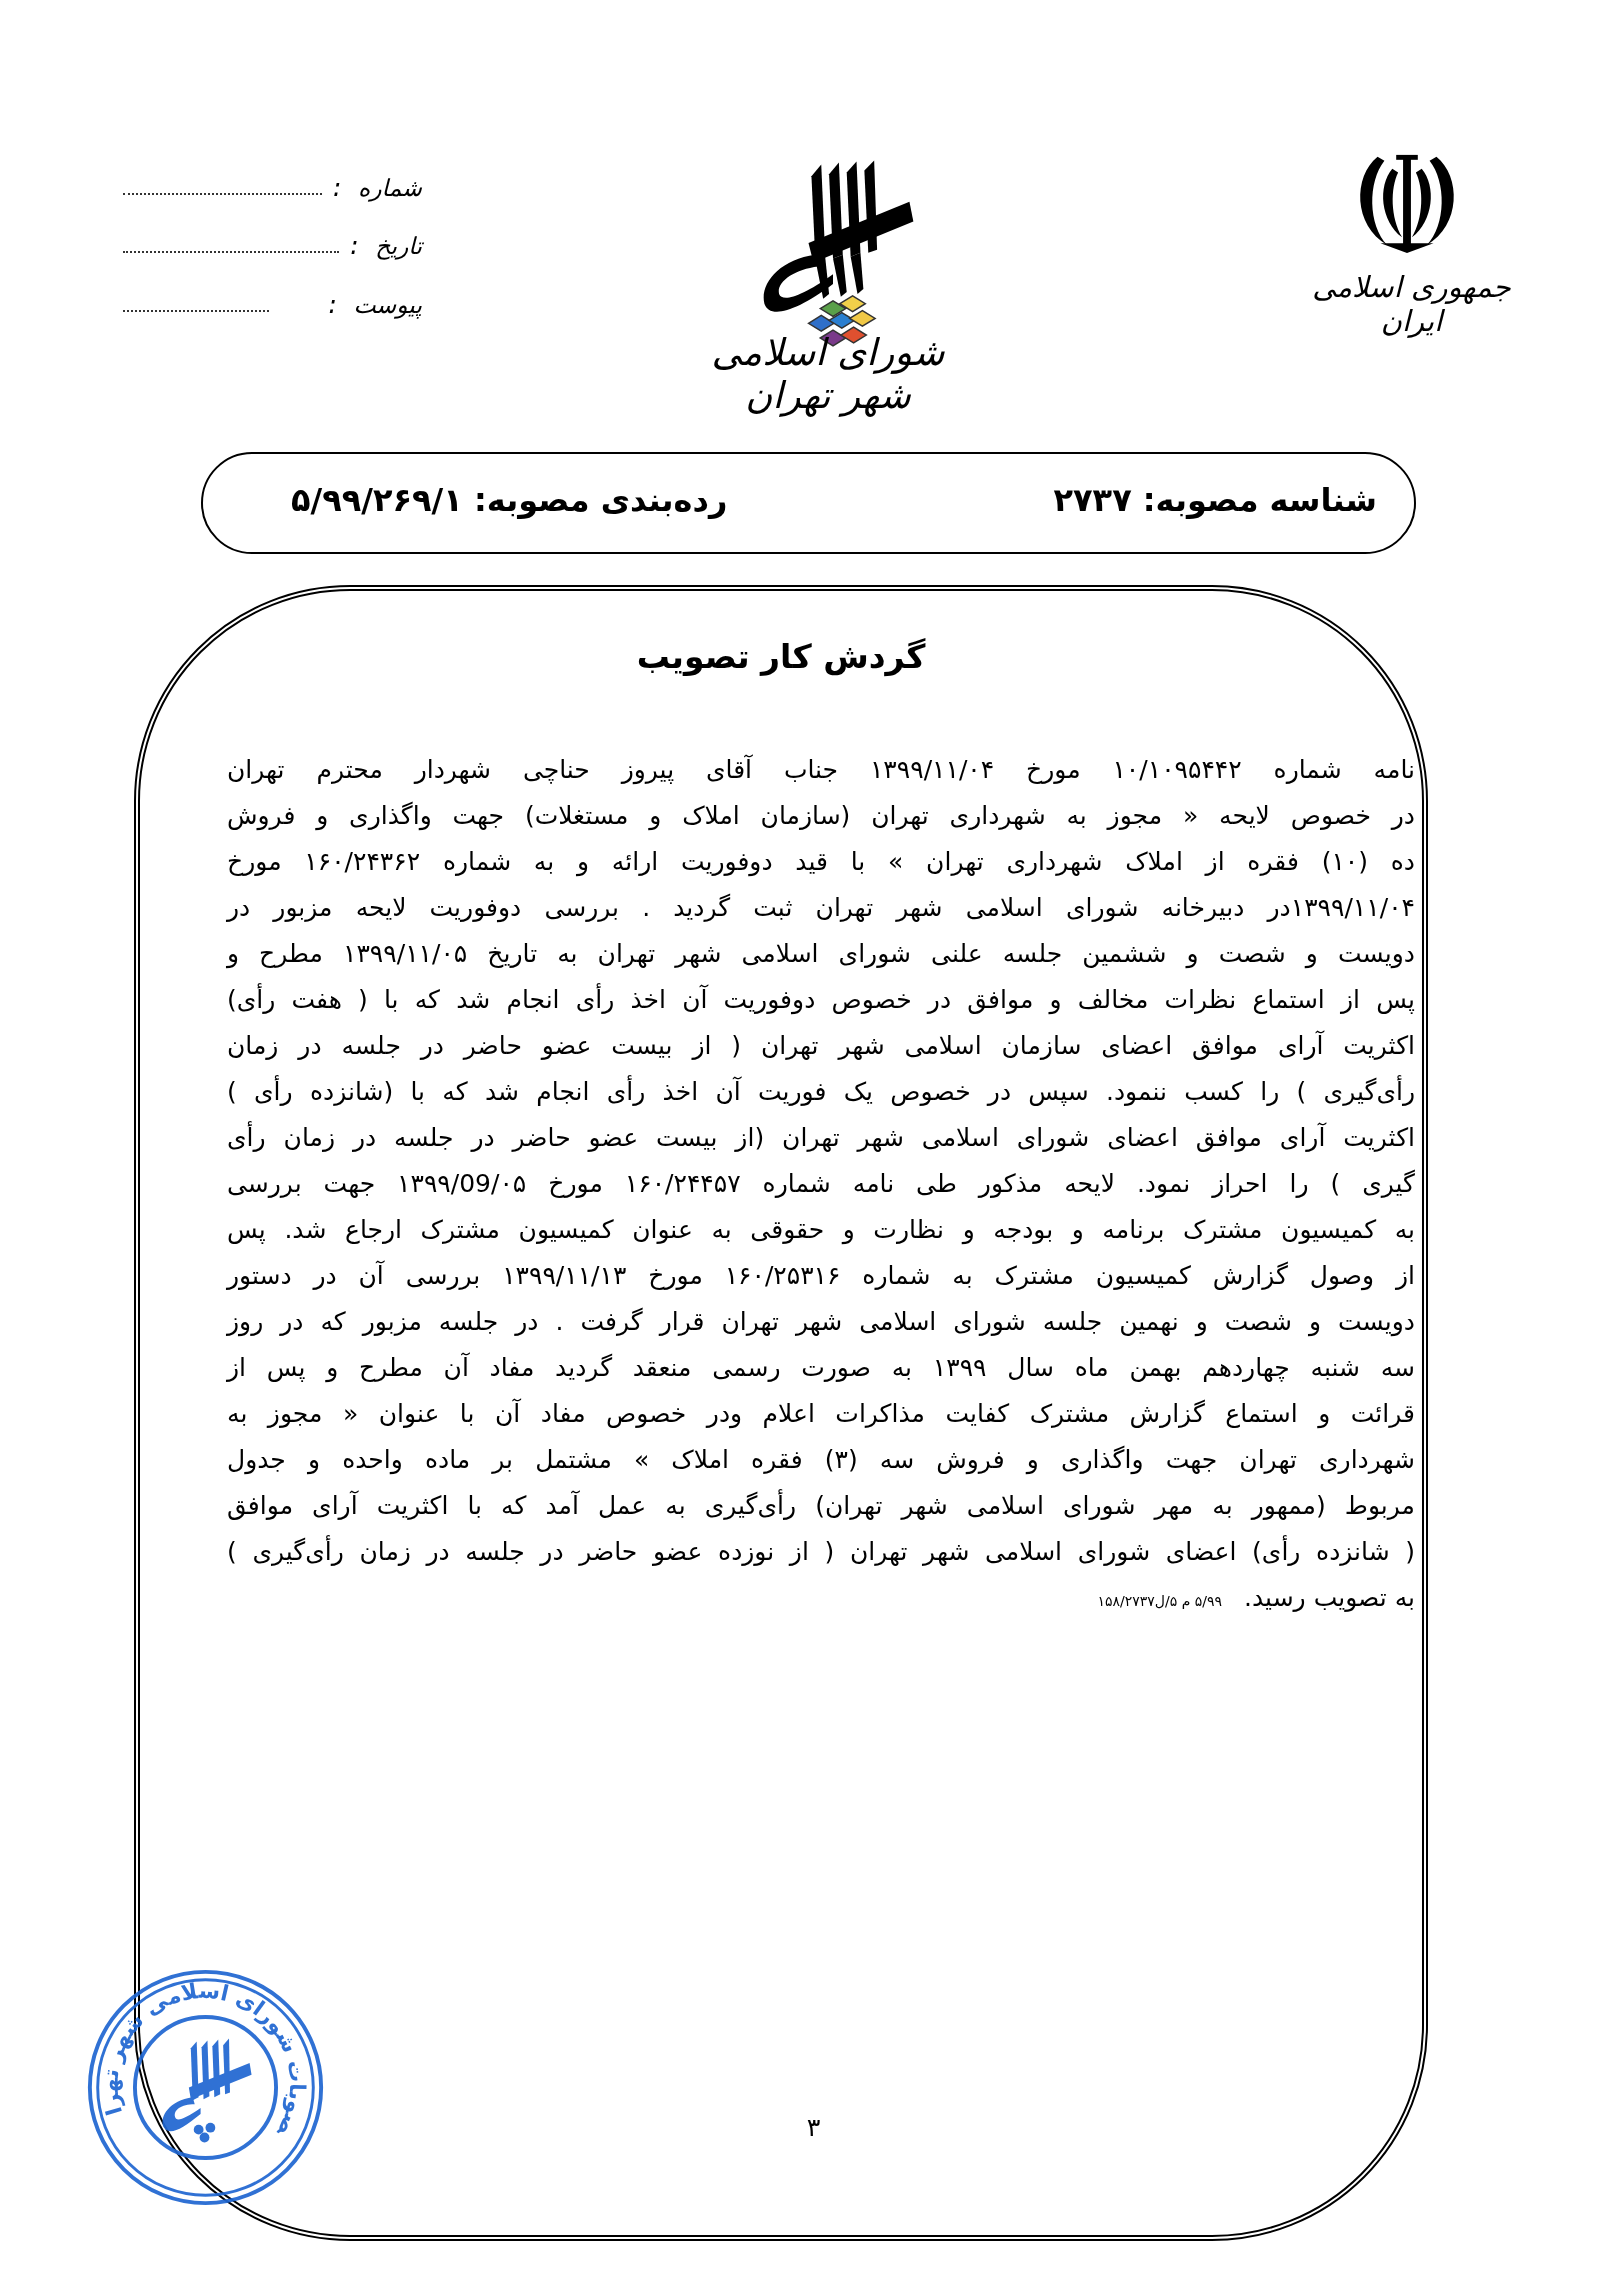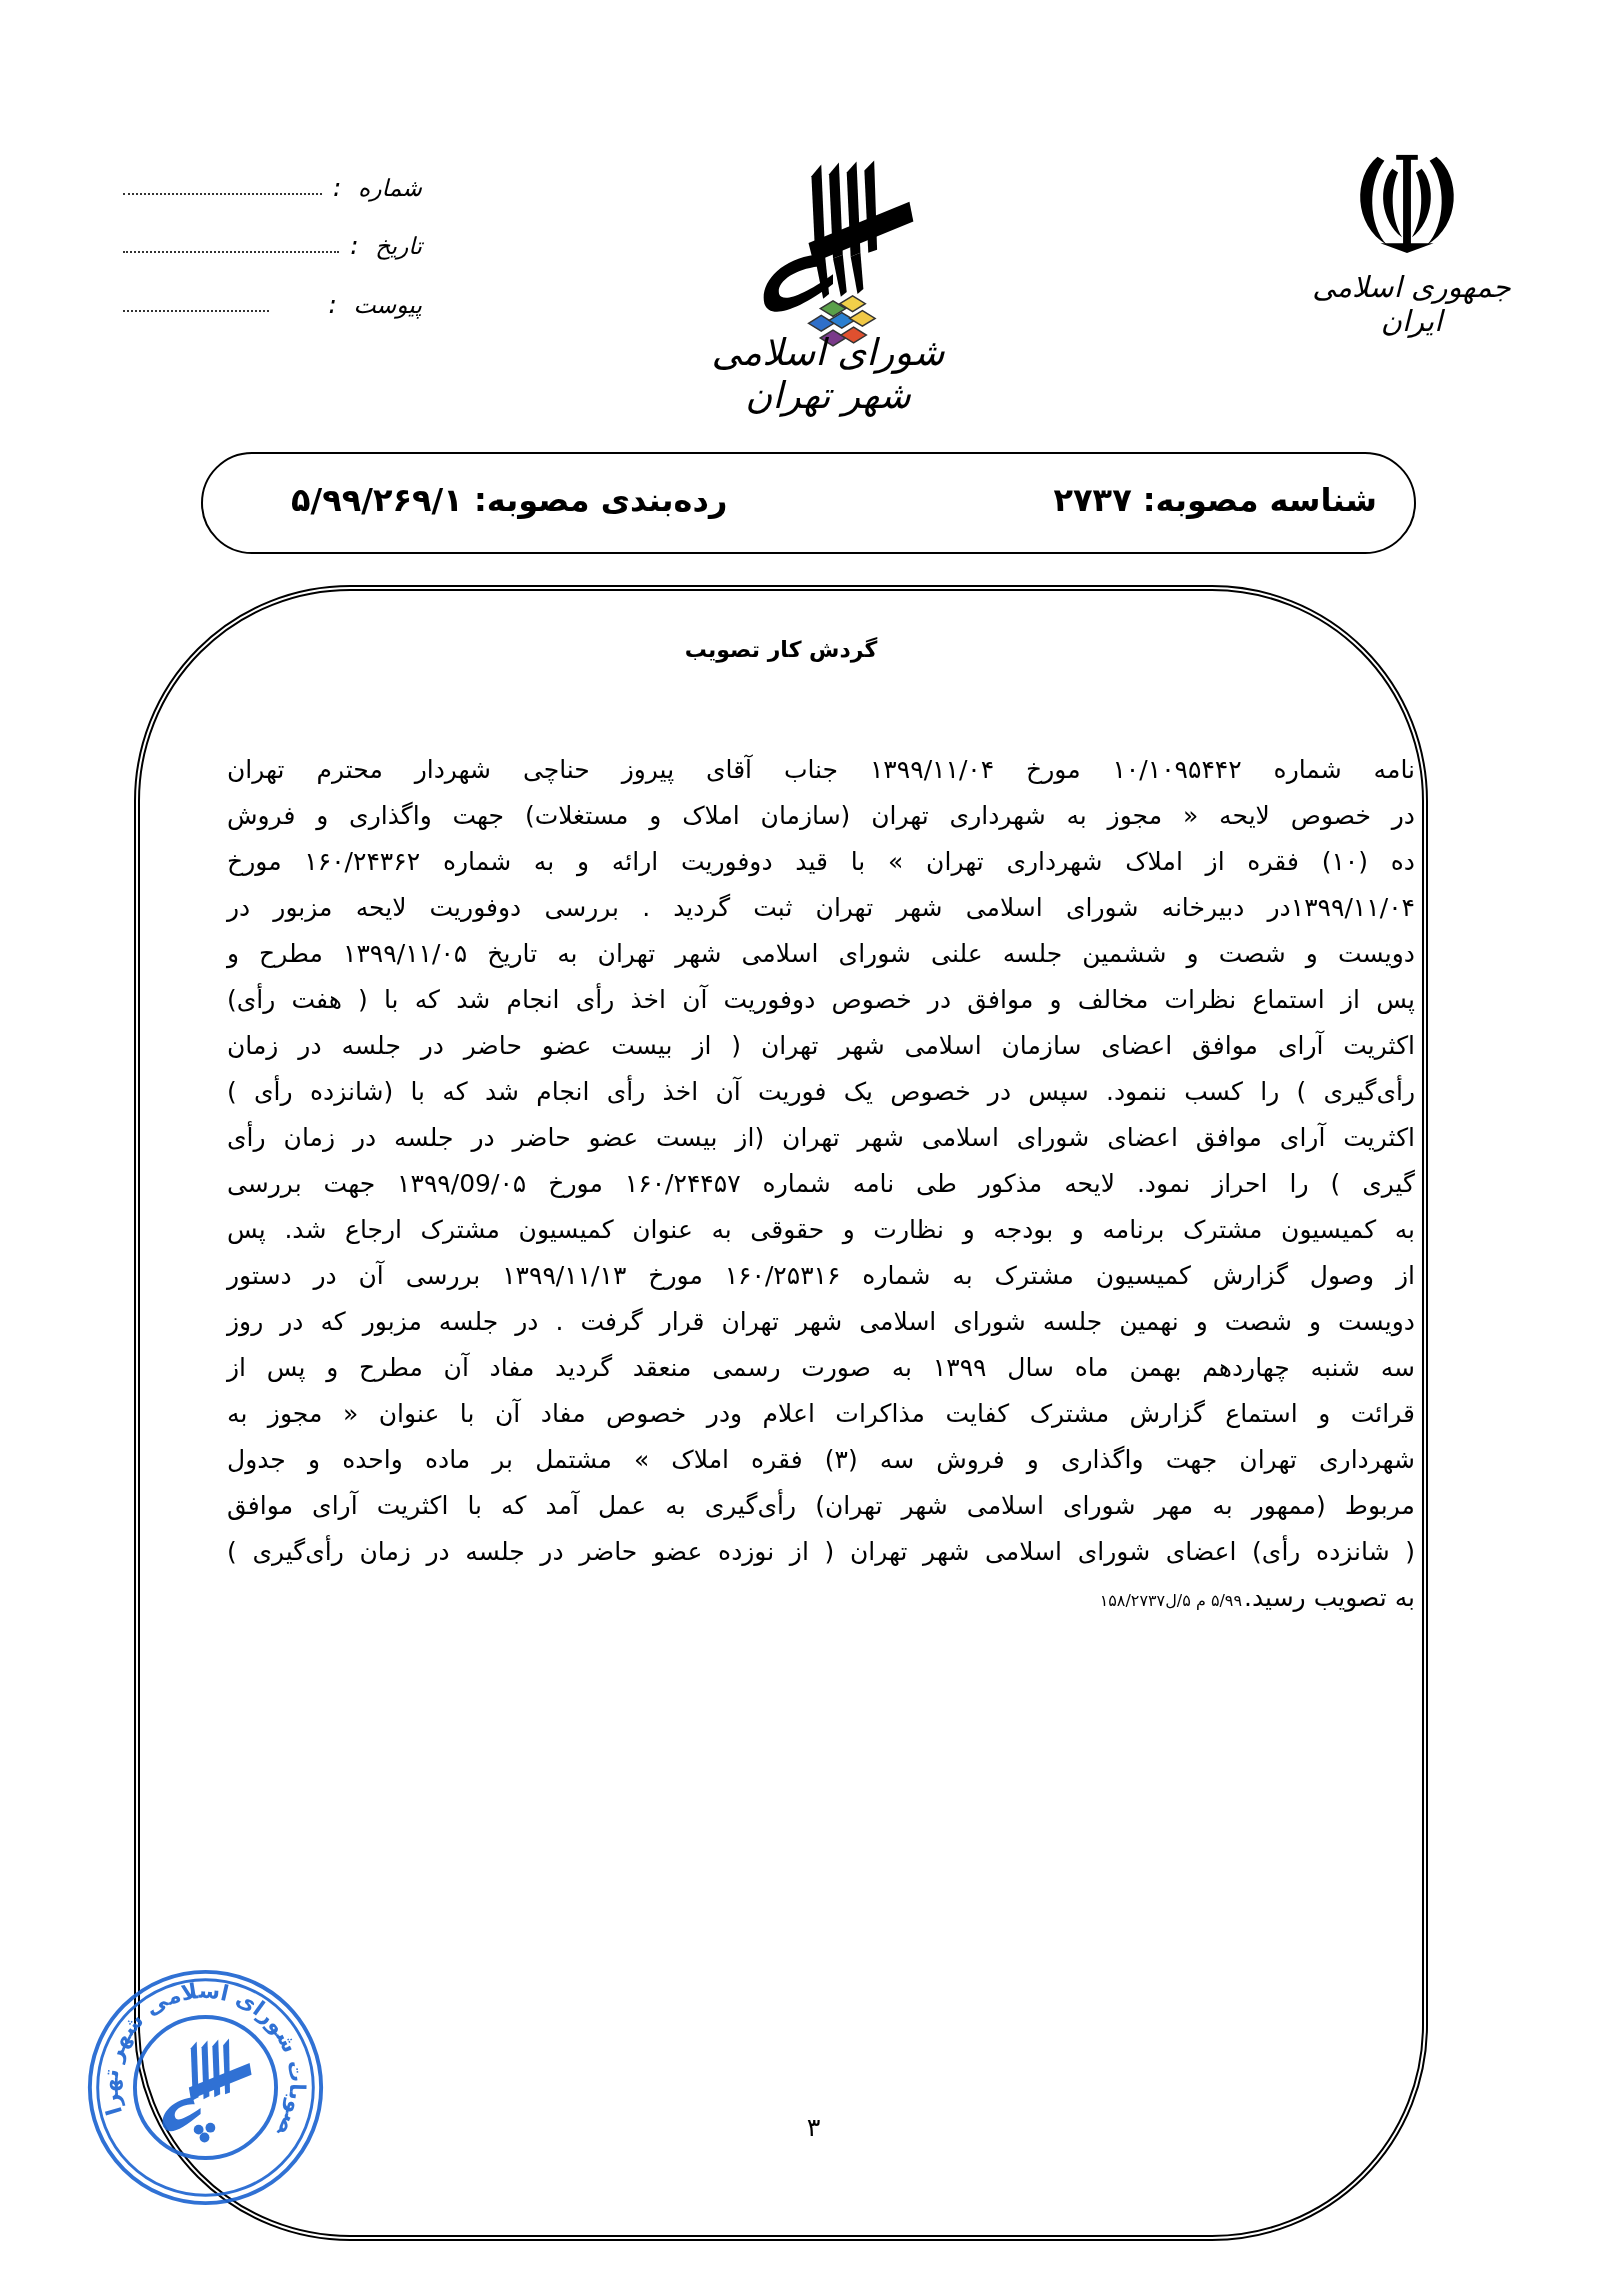--- a/index.html
+++ b/index.html
@@ -96,21 +96,21 @@
       border-radius: 216px;
     }
 
     .title {
       position: absolute;
       left: 134px; top: 637px; width: 1294px;
       text-align: center;
       direction: rtl;
       font-family: "DejaVu Sans", sans-serif;
       font-weight: bold;
-      font-size: 22px;
+      font-size: 33px;
       letter-spacing: 1px;
     }
 
     .body-text {
       position: absolute;
       left: 227px; top: 747px; width: 1188px;
       direction: rtl;
       text-align: justify;
       text-align-last: right;
       font-family: "DejaVu Sans", sans-serif;
@@ -120,22 +120,22 @@
     .body-line {
       display: block;
       text-align: justify;
       text-align-last: justify;
       white-space: nowrap;
     }
     .body-line.last {
       text-align-last: right;
     }
     .body-ref {
-      font-size: 16px;
-      margin-right: 2px;
+      font-size: 14px;
+      margin-right: 22px;
     }
 
     .page-number {
       position: absolute;
       left: 794px; top: 2112px;
       width: 39px;
       text-align: center;
       font-family: "DejaVu Sans", sans-serif;
       font-size: 25.5px;
     }

